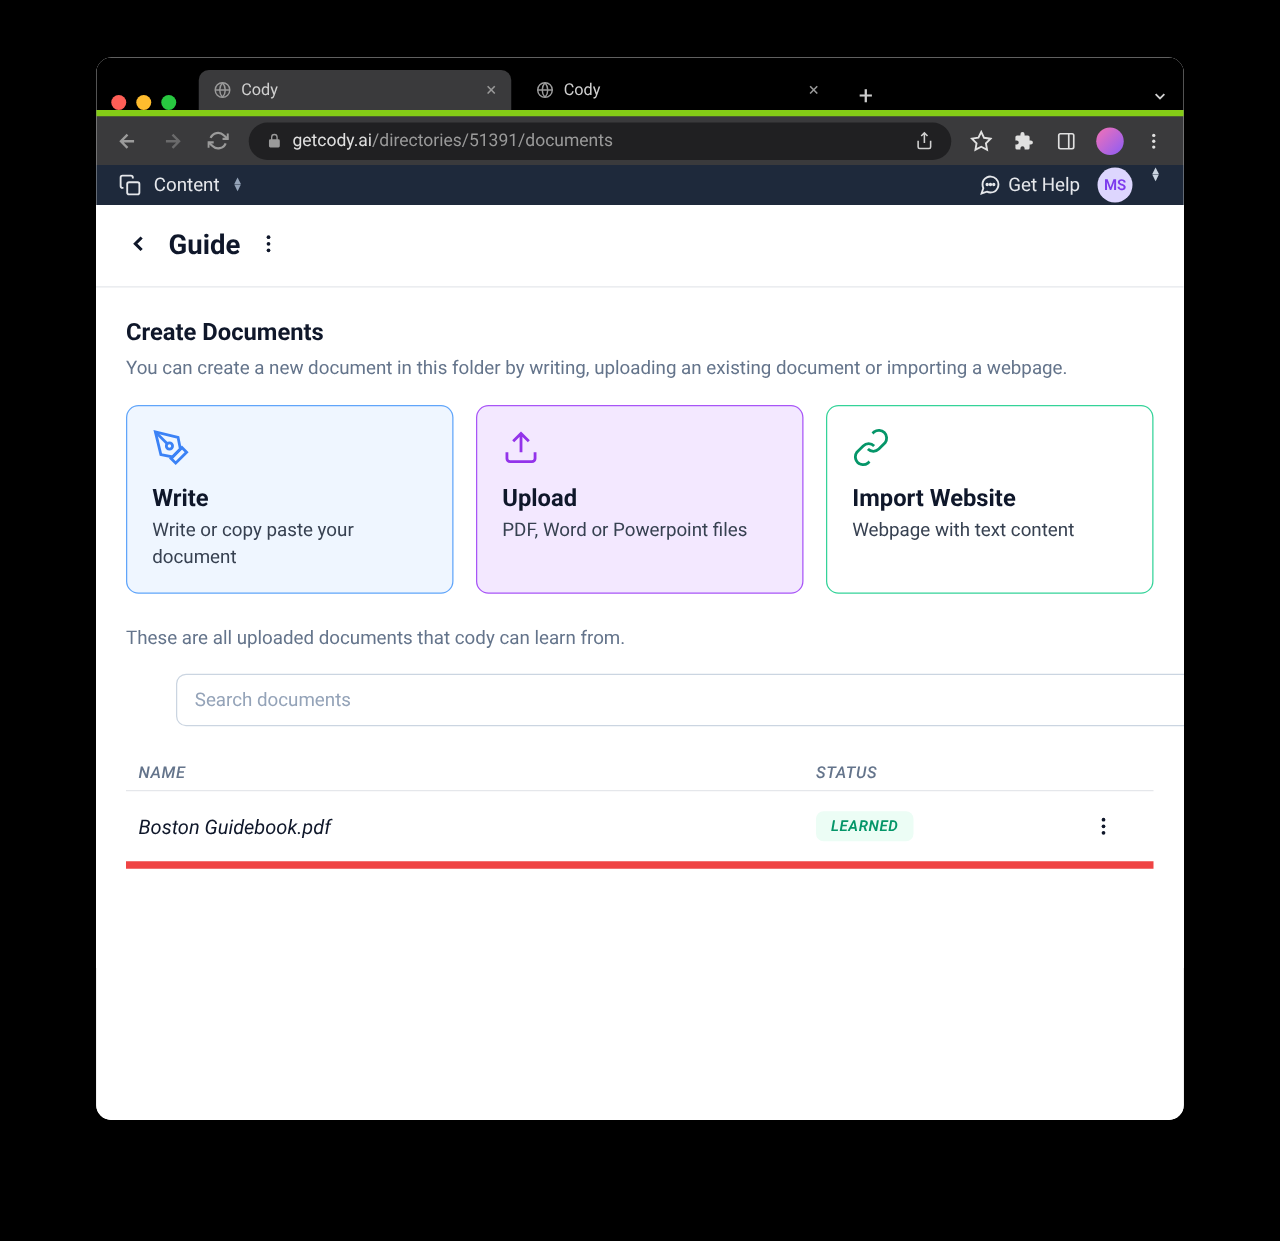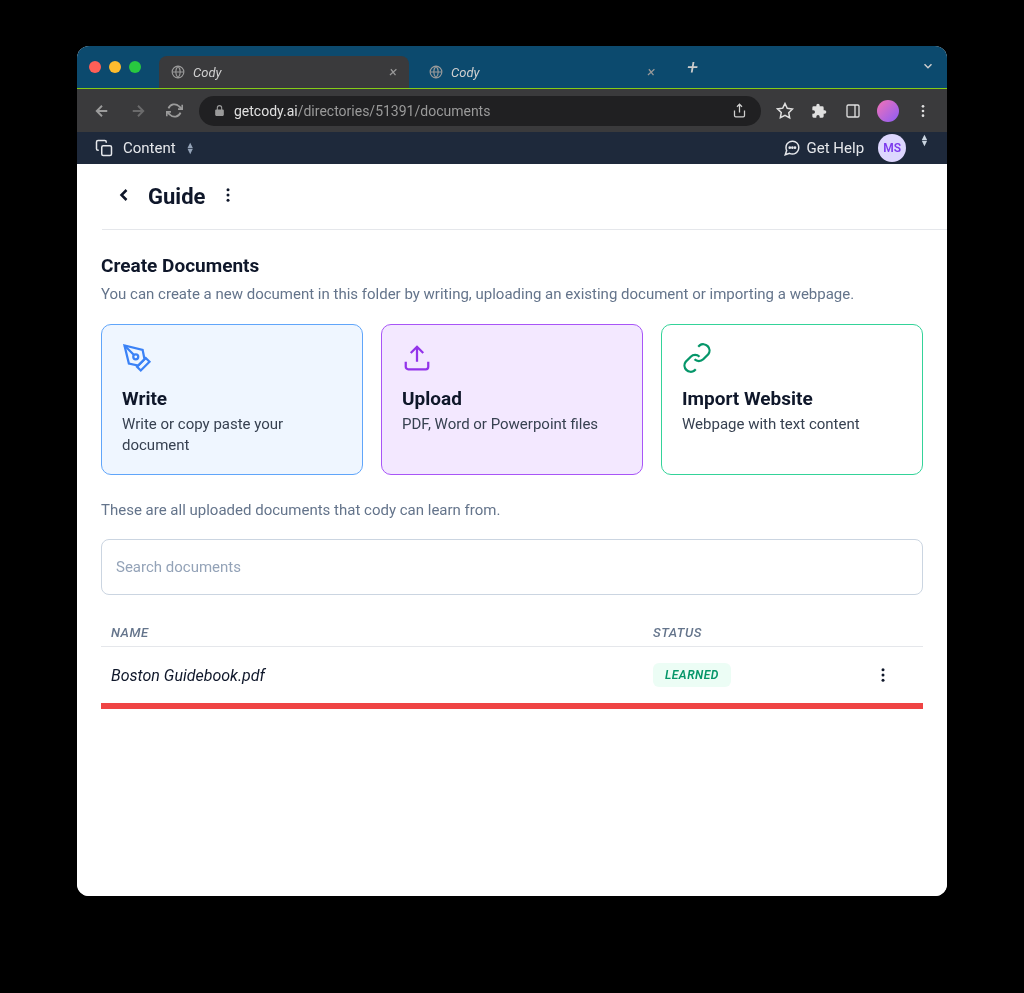--- a/index.html
+++ b/index.html
@@ -1,57 +1,57 @@
 <!DOCTYPE html>
 <html><head>
 <meta charset="utf-8">
 <style>
 * { margin:0; padding:0; box-sizing:border-box; font-family:-apple-system,BlinkMacSystemFont,"Segoe UI",Roboto,sans-serif; }
 body { background:#000; width:1024px; height:993px; display:flex; align-items:flex-start; justify-content:center; padding-top:46px; }
 .window { width:870px; height:850px; background:#fff; border-radius:12px; overflow:hidden; box-shadow:0 20px 60px rgba(0,0,0,0.5); display:flex; flex-direction:column; }
-.titlebar { background:#0c4a6e; height:42px; display:flex; align-items:center; padding:0 12px; gap:8px;font-style:italic; }
+.titlebar { background:#000000; height:42px; display:flex; align-items:flex-end; padding:0 12px; gap:8px; }
 .traffic { display:flex; gap:8px; margin-right:10px; }
 .dot { width:12px; height:12px; border-radius:50%; }
 .dot.red{background:#ff5f57}.dot.yellow{background:#febc2e}.dot.green{background:#28c840}
 .tab { background:#3a3a3c; height:32px; border-radius:8px 8px 0 0; display:flex; align-items:center; gap:8px; padding:0 12px; color:#d0d0d0; font-size:13px; min-width:250px; margin-top:10px; }
 .tab.inactive { background:transparent; }
 .tab .globe { width:14px; height:14px; }
 .tab .x { margin-left:auto; font-size:15px; color:#999; cursor:pointer; }
 .plus { color:#ccc; font-size:20px; margin-left:12px; cursor:pointer; }
 .chev-down-tb { margin-left:auto; color:#ccc; }
-.toolbar { background:#3a3a3c; height:44px; display:flex; align-items:center; padding:0 14px; gap:14px; border-top:1px solid #84cc16; }
+.toolbar { background:#3a3a3c; height:44px; display:flex; align-items:center; padding:0 14px; gap:14px; border-top:5px solid #84cc16; }
 .nav-btn { color:#9b9b9b; display:flex; align-items:center; justify-content:center; width:22px; height:22px; cursor:pointer; }
 .nav-btn.dis { opacity:0.5; }
 .url-bar { flex:1; background:#202022; height:30px; border-radius:15px; display:flex; align-items:center; padding:0 14px; gap:8px; color:#9a9a9a; font-size:14px; }
 .url-bar .host { color:#e0e0e0; }
 .url-bar .share { margin-left:auto; }
 .tb-icon { color:#e0e0e0; width:20px; height:20px; display:flex; align-items:center; justify-content:center; cursor:pointer; }
 .avatar-tb { width:22px; height:22px; border-radius:50%; background:linear-gradient(135deg,#f472b6,#8b5cf6); }
 .appbar { background:#1e293b; height:32px; display:flex; align-items:center; padding:0 18px; color:#e5e7eb; font-size:15px; gap:10px; }
 .appbar-left { display:flex; align-items:center; gap:10px; cursor:pointer; }
 .appbar-right { margin-left:auto; display:flex; gap:14px; }
 .help-link { display:flex; align-items:center; gap:6px; cursor:pointer; }
 .avatar-app { width:28px; height:28px; border-radius:50%; background:#ddd6fe; color:#7c3aed; font-size:12px; font-weight:600; display:flex; align-items:center; justify-content:center; }
 .content { flex:1; background:#fff; overflow:auto; }
-.crumb { display:flex; align-items:center; gap:14px; padding:20px 12px; border-bottom:1px solid #e5e7eb;margin-left:25px; }
+.crumb { display:flex; align-items:center; gap:14px; padding:20px 24px; border-bottom:1px solid #e5e7eb; }
 .crumb .back { cursor:pointer; }
 .crumb .title { font-size:22px; font-weight:700; color:#0f172a; }
 .crumb .menu { cursor:pointer; }
 .section { padding:24px; }
 .sec-h { font-size:19px; font-weight:700; color:#0f172a; margin-bottom:6px; }
 .sec-p { font-size:15px; color:#64748b; line-height:1.5; margin-bottom:18px; }
 .cards { display:grid; grid-template-columns:repeat(3,1fr); gap:18px; }
 .card { border:1.5px solid; border-radius:10px; padding:18px 20px; cursor:pointer; }
 .card.blue { border-color:#60a5fa; background:#eff6ff; }
 .card.purple { border-color:#a855f7; background:#f3e8ff; }
 .card.green { border-color:#34d399; background:#fff; }
 .card-icon { margin-bottom:10px; }
 .card-h { font-size:19px; font-weight:700; color:#0f172a; margin-bottom:4px; }
 .card-p { font-size:15px; color:#374151; line-height:1.4; }
-.search { width:100%; height:56px; border:1px solid #cbd5e1; border-radius:8px; padding:0 14px; font-size:15px; color:#334155; outline:none; }
+.search { width:100%; height:42px; border:1px solid #cbd5e1; border-radius:8px; padding:0 14px; font-size:15px; color:#334155; outline:none;margin-left:40px; }
 .search::placeholder { color:#94a3b8; }
 .table { margin-top:24px;font-style:italic; }
 .thead { display:grid; grid-template-columns:1fr 200px 60px; padding:6px 10px; border-bottom:1px solid #e5e7eb; }
 .th { font-size:13px; font-weight:500; color:#64748b; letter-spacing:0.5px; }
 .trow { display:grid; grid-template-columns:1fr 200px 60px; padding:16px 10px; border-bottom:6px solid #ef4444; align-items:center; }
 .td-name { font-size:16px; color:#0f172a; }
 .badge { background:#ecfdf5; color:#059669; font-size:12px; font-weight:600; padding:5px 12px; border-radius:6px; letter-spacing:0.5px; display:inline-block; }
 .row-menu { cursor:pointer; display:flex; justify-content:center; }
 .updown { display:inline-flex; flex-direction:column; line-height:6px; font-size:9px; color:#94a3b8; }
 </style>

